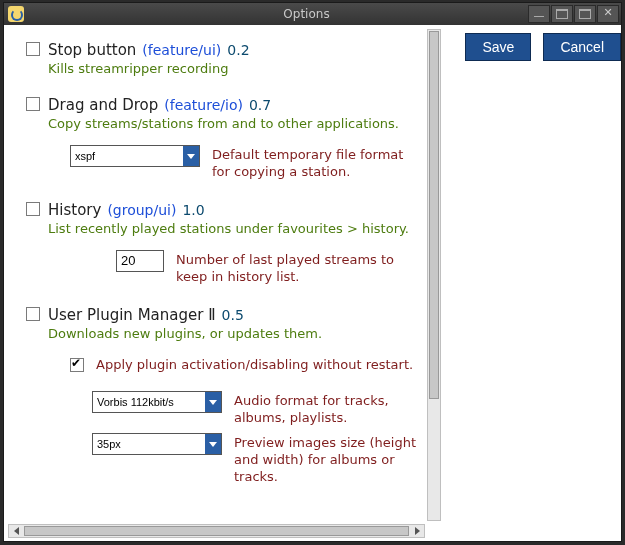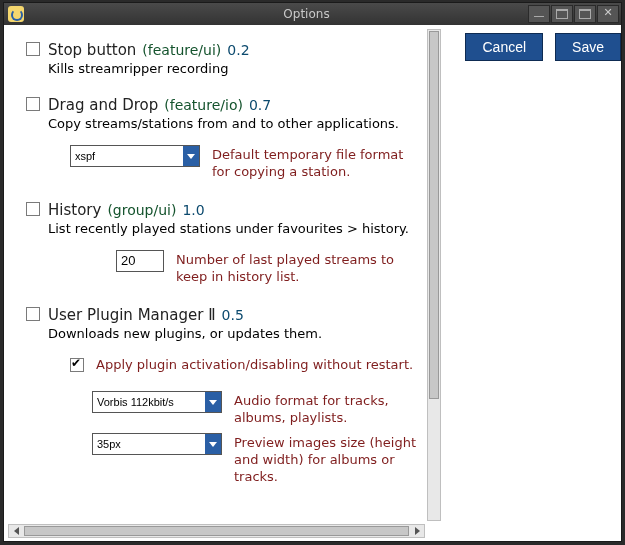--- a/index.html
+++ b/index.html
@@ -150,32 +150,32 @@
     top: -3px;
     font-size: 12px;
     color: #000;
   }
   .opt-name {
     font-size: 15px;
     color: #222;
     margin-right: 6px;
   }
   .opt-kind {
-    color: #14532d;
+    color: #1d4ed8;
     font-size: 14px;
     margin-right: 6px;
   }
   .opt-ver {
     color: #0c4a6e;
     font-size: 14px;
   }
   .opt-desc {
     margin-left: 22px;
     font-size: 13px;
-    color: #000000;
+    color: #4d7c0f;
     margin-top: 2px;
   }
   .sub {
     margin-left: 44px;
     margin-top: 14px;
     display: flex;
     align-items: flex-start;
     gap: 12px;
   }
   .sub .label {
@@ -404,17 +404,17 @@
         <div class="thumb"></div>
       </div>
       <div class="hscroll">
         <div class="larr"></div>
         <div class="track"></div>
         <div class="rarr"></div>
       </div>
     </div>
 
     <div class="footer">
+      <button class="btn">Save</button>
       <button class="btn">Cancel</button>
-      <button class="btn">Save</button>
     </div>
   </div>
 </div>
 
 </body></html>

